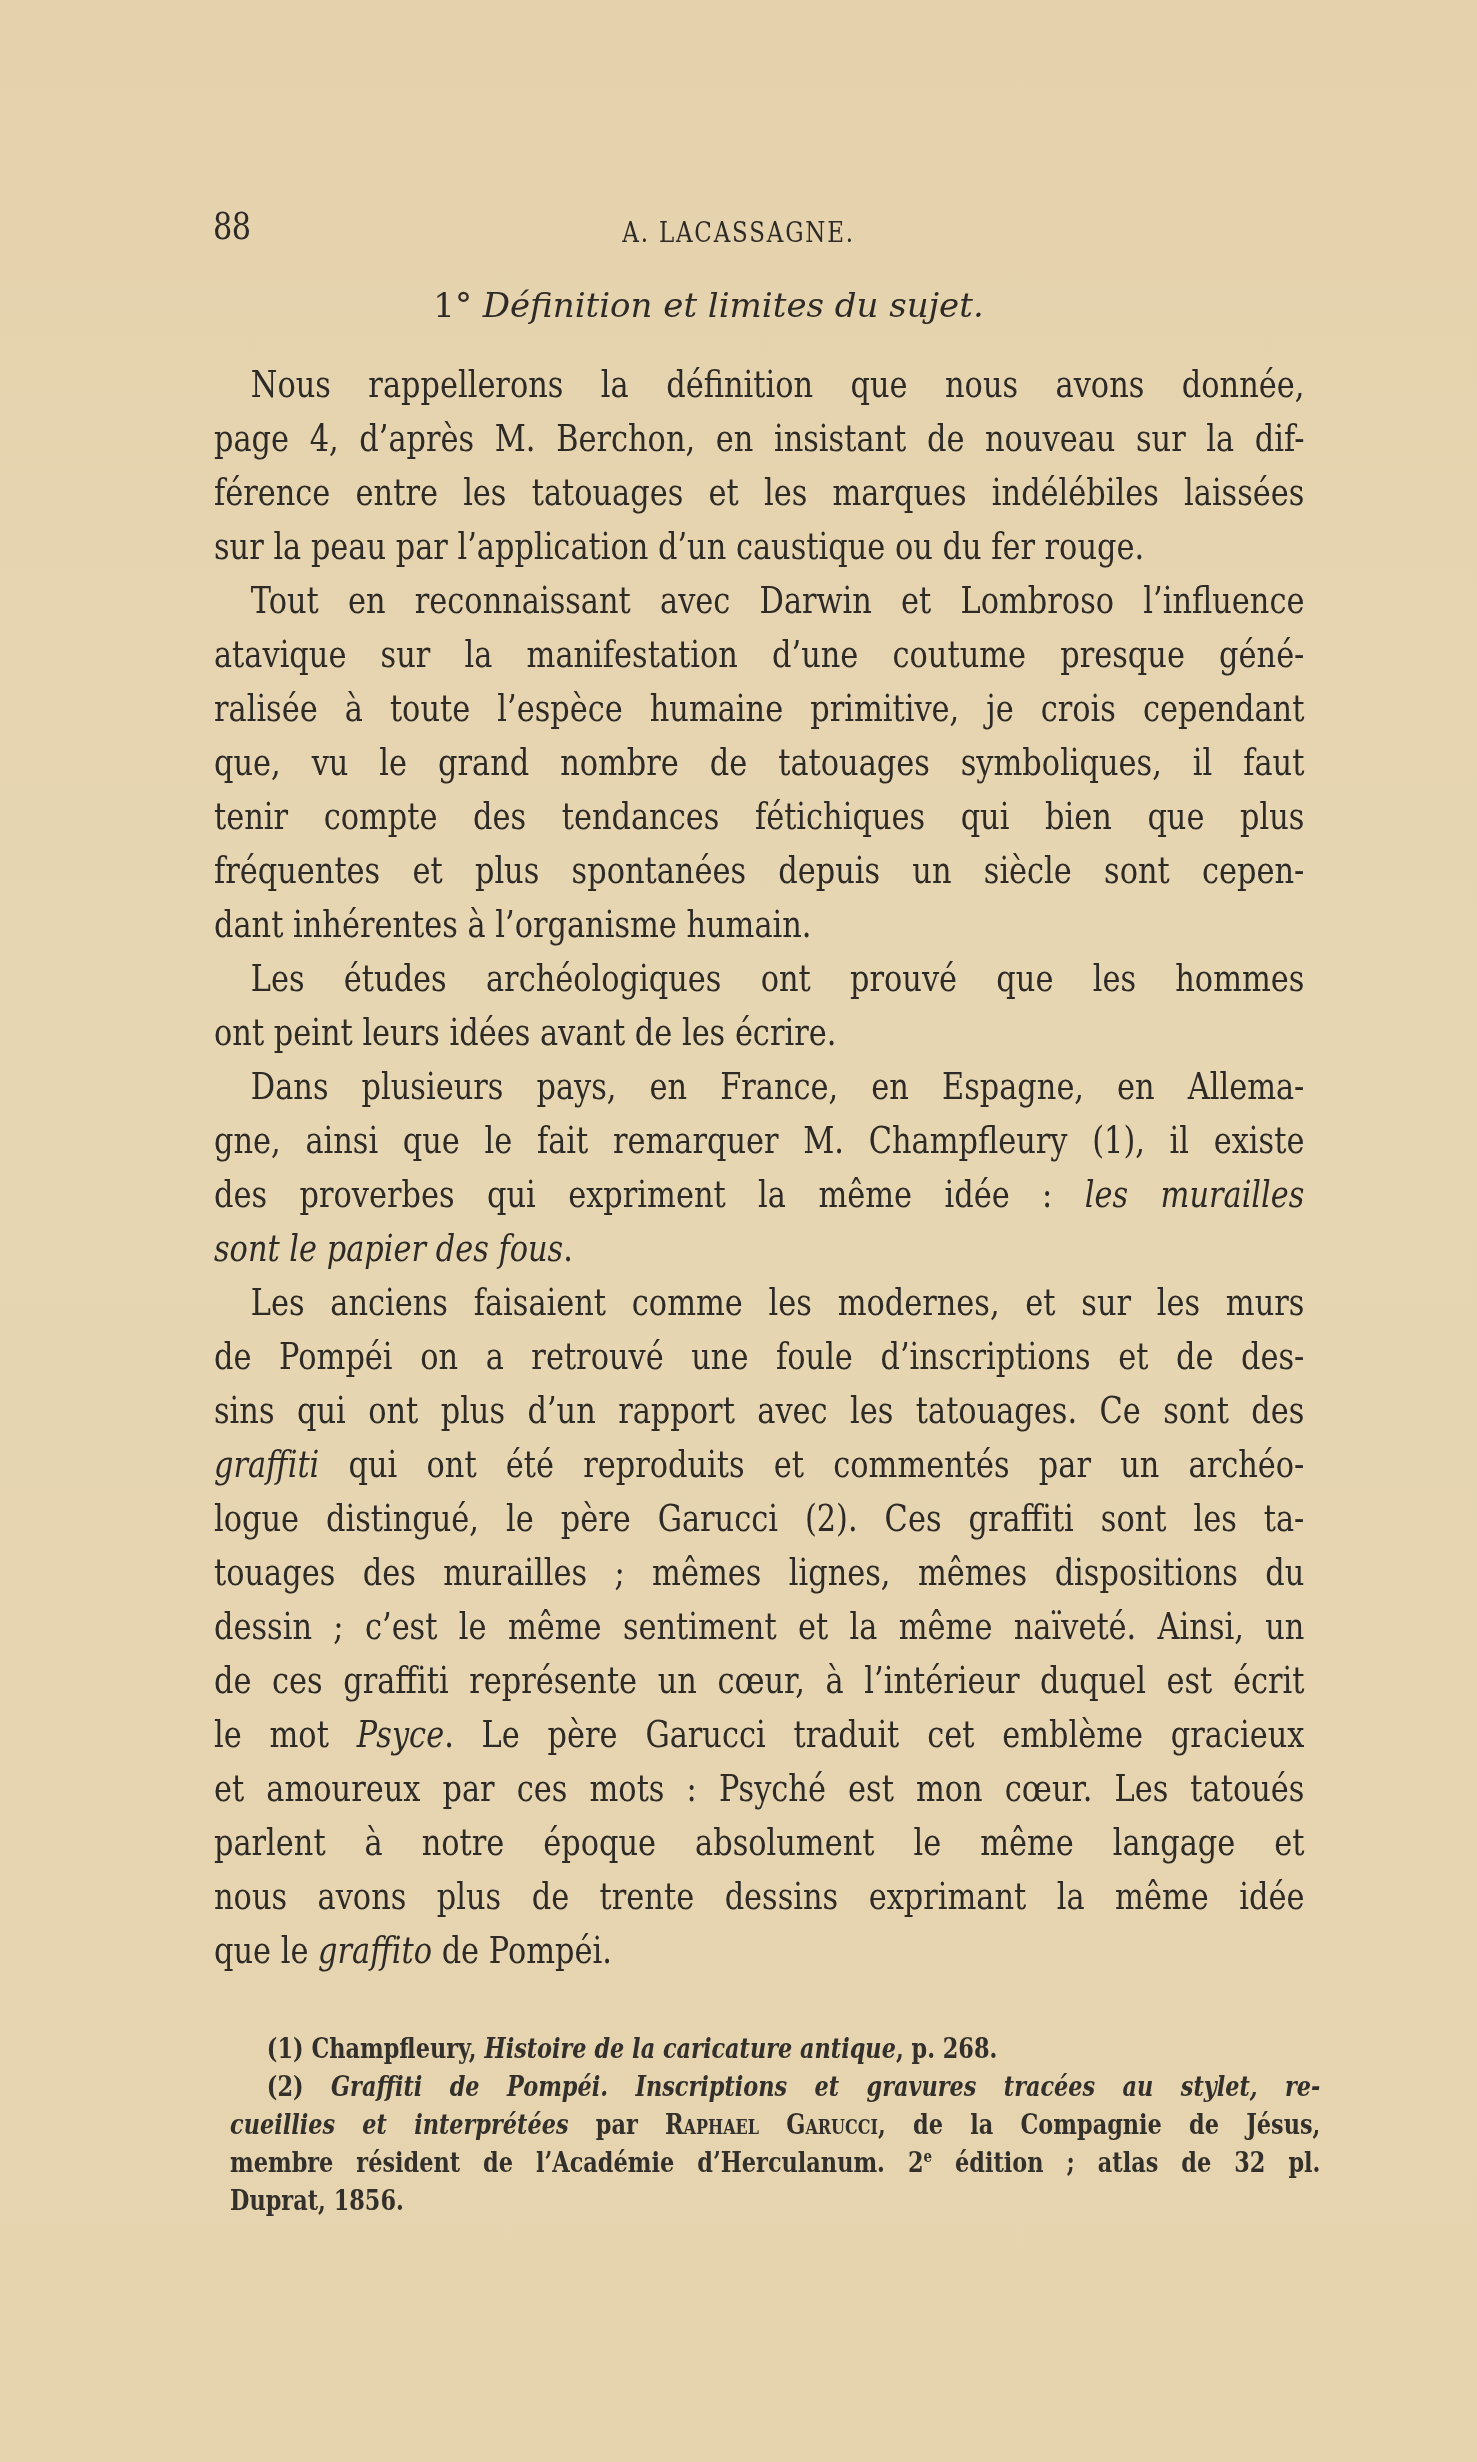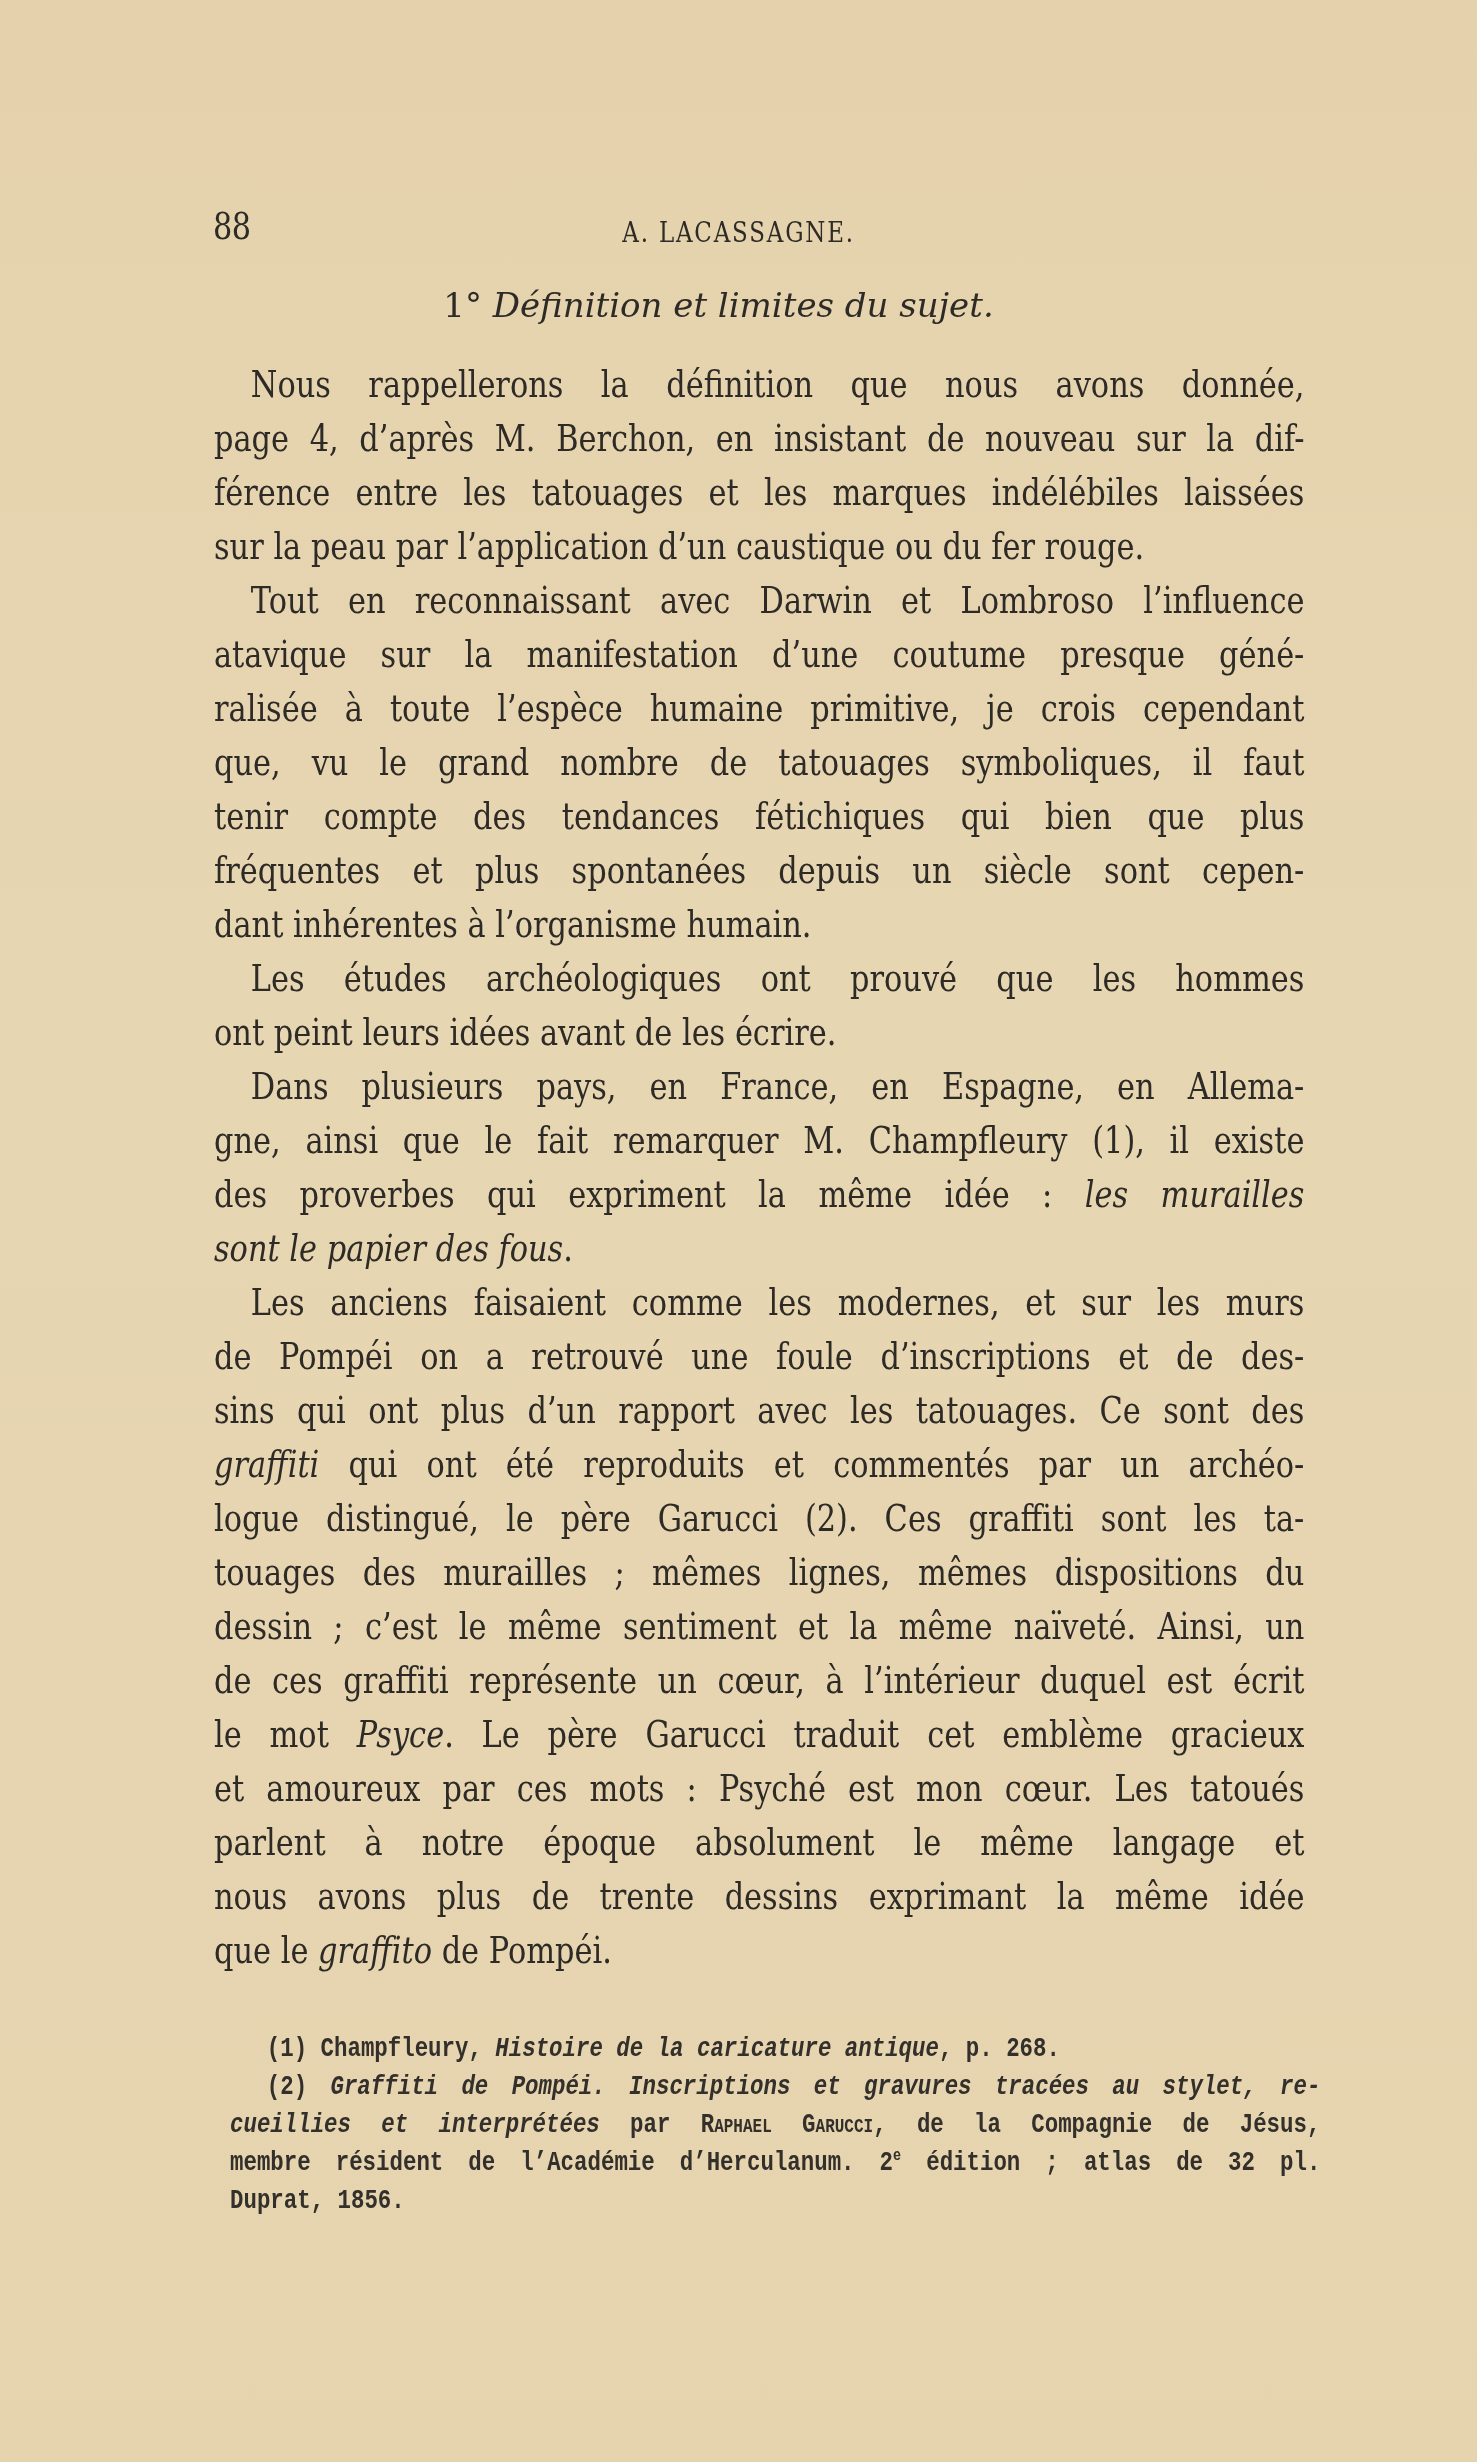--- a/index.html
+++ b/index.html
@@ -31,21 +31,21 @@
     width: 1477px;
     top: 216px;
     text-align: center;
     font-size: 28px;
     letter-spacing: 2.2px;
     transform: scaleX(0.82);
     transform-origin: 739px 0;
   }
   .section-title {
     position: absolute;
-    left: 10px;
+    left: 0;
     width: 1417px;
     top: 285px;
     text-align: center;
     font-size: 34px;
   }
   .section-title .num { font-style: normal; }
   .section-title .it { font-style: italic; }
 
   .body-text {
     position: absolute;
@@ -66,21 +66,20 @@
   }
   .line.indent { padding-left: 46px; width: 1317px; }
   .line.last { text-align-last: left; }
   .line i { font-style: italic; }
 
   .footnotes {
     position: absolute;
     left: 230px;
     top: 2030px;
     width: 1090px;
-    font-family: Liberation Mono, monospace;
   }
   .fn-line {
     height: 38px;
     line-height: 38px;
     font-size: 28px;
     font-weight: bold;
     color: #33302b;
     white-space: nowrap;
     text-align: justify;
     text-align-last: justify;

